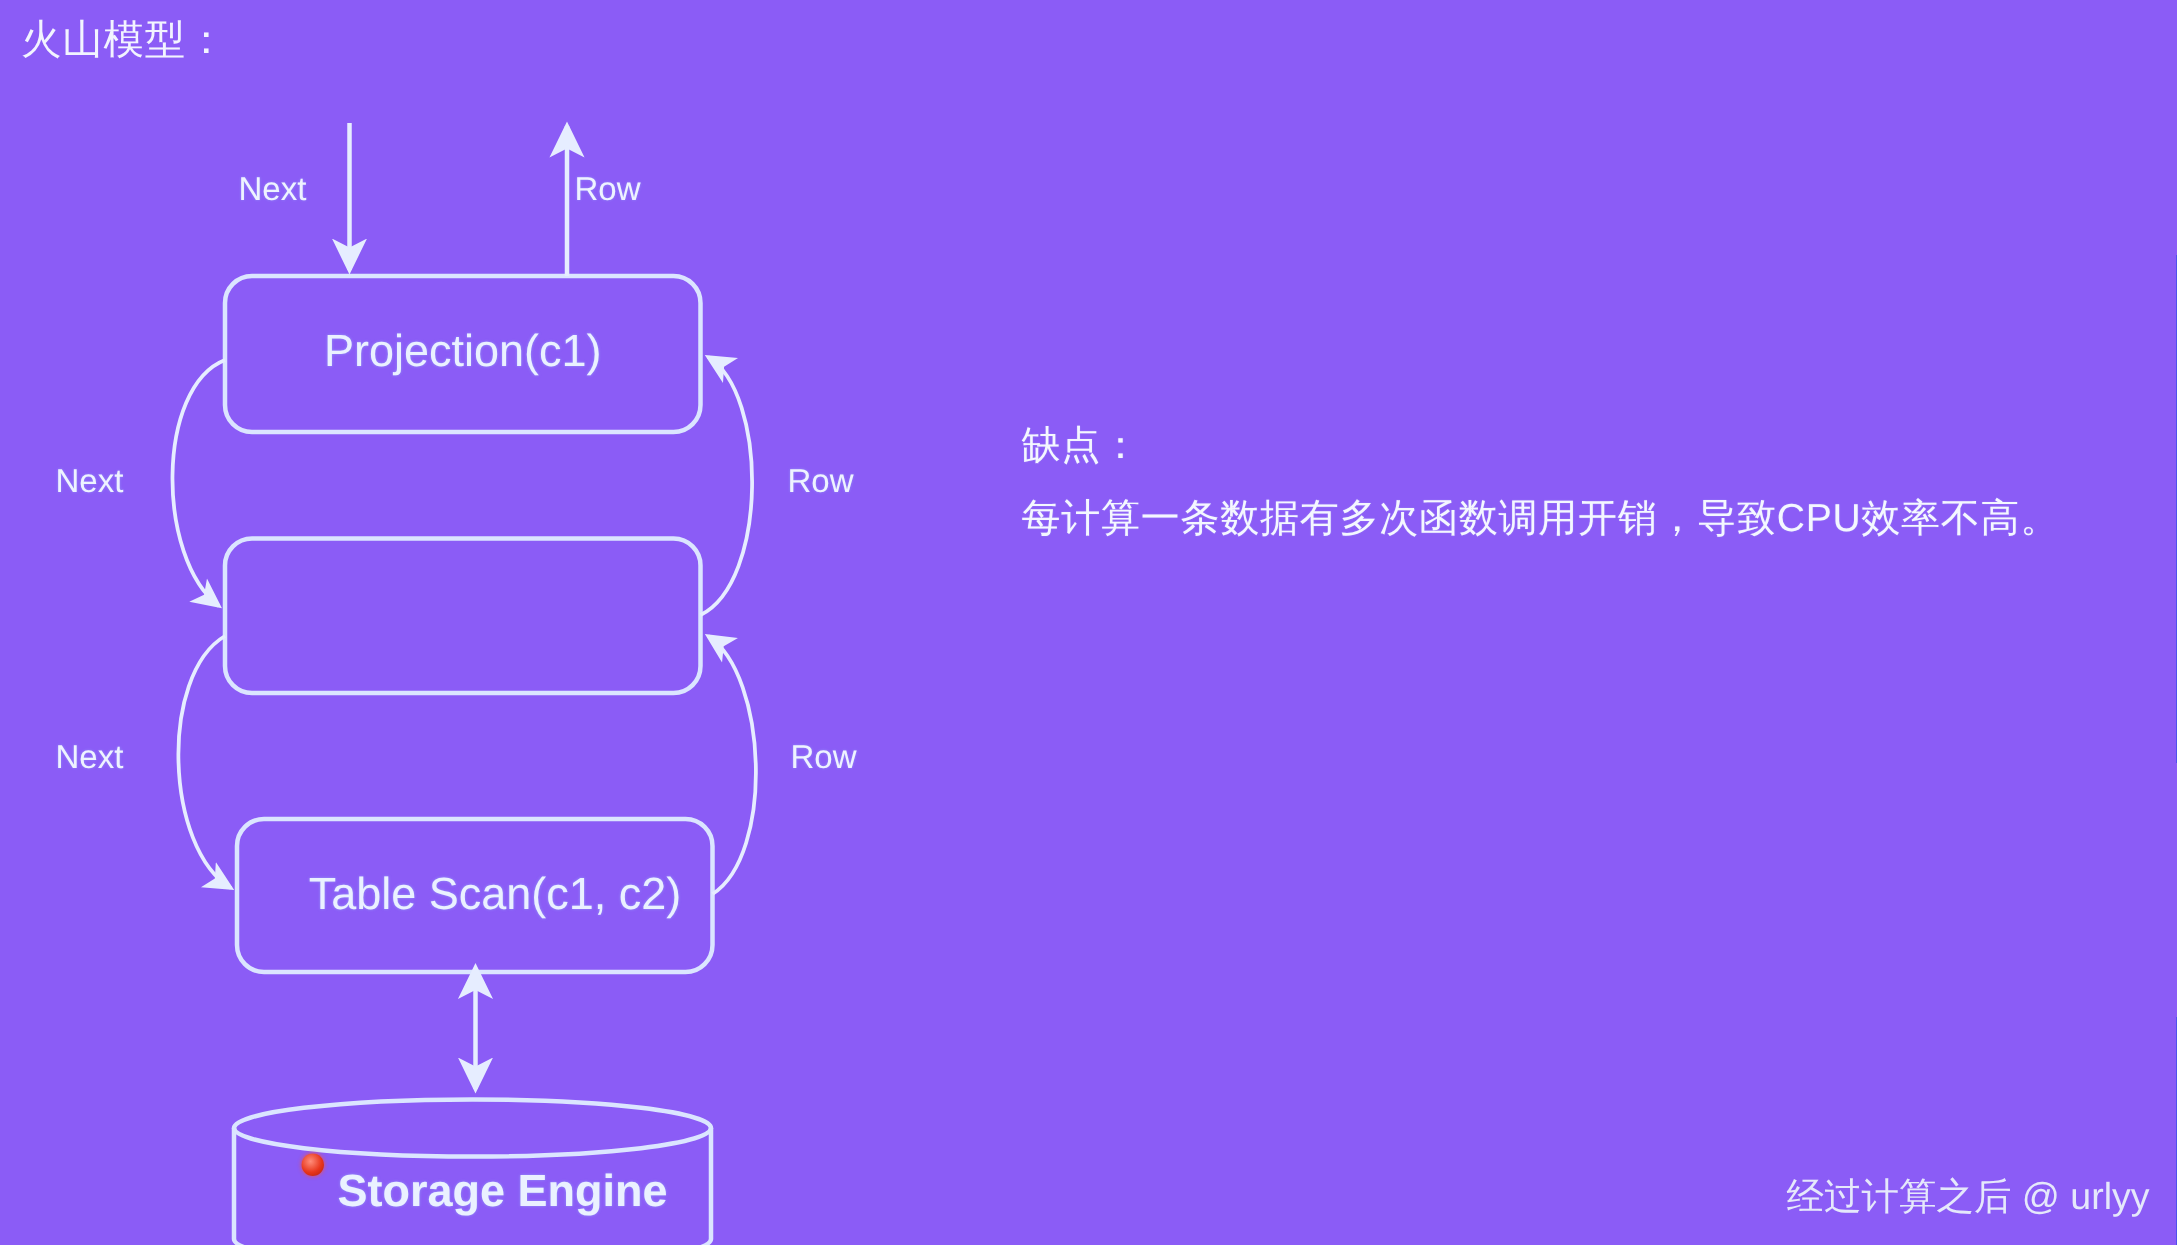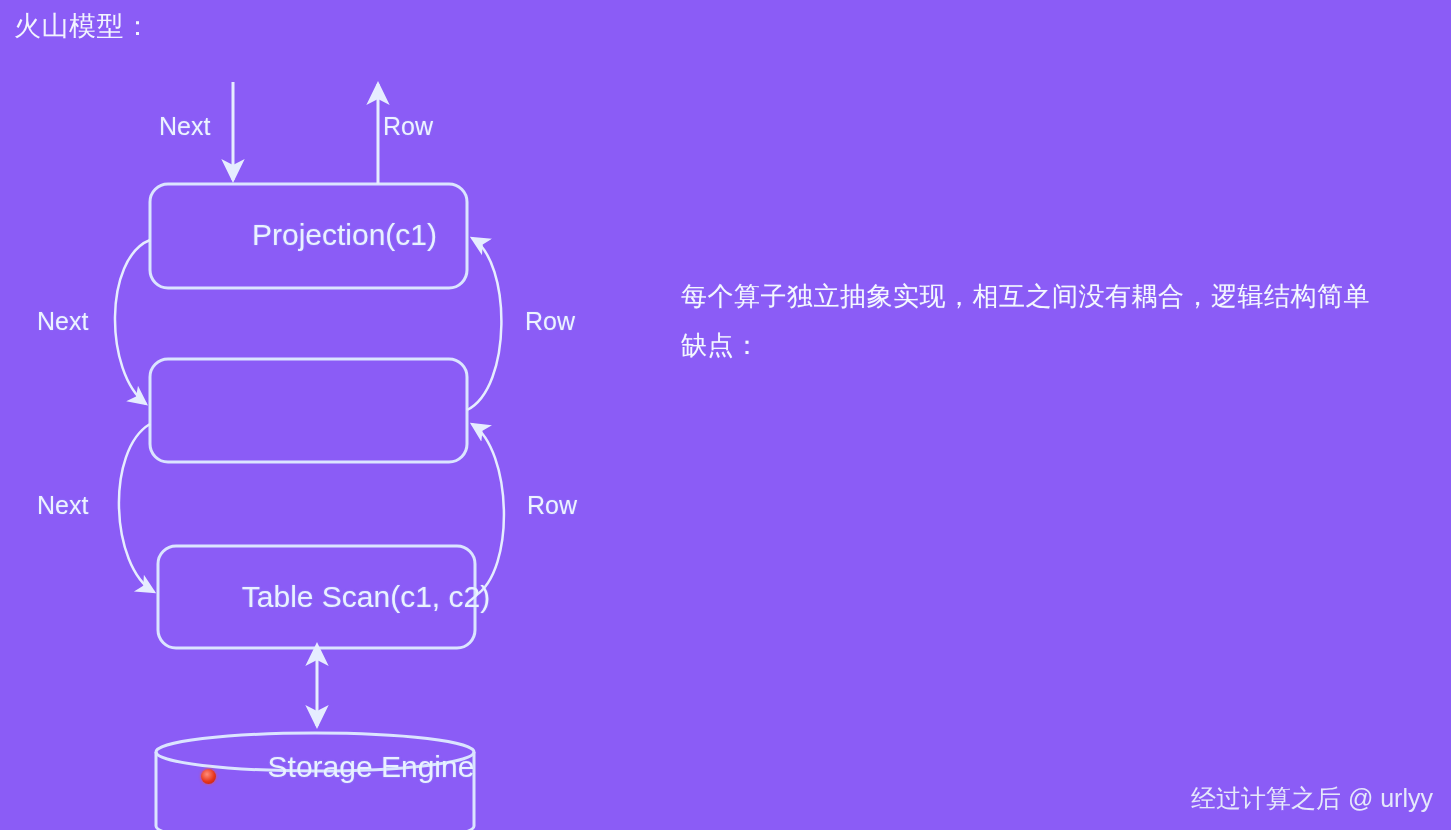--- a/index.html
+++ b/index.html
@@ -40,27 +40,26 @@
   }
 
   .node-label {
     position: absolute;
     color: #eaf1ff;
     font-size: 30px;
     line-height: 30px;
     white-space: nowrap;
     text-align: center;
     text-shadow: 0 0 2px rgba(160,200,255,0.55);
-    padding-left: 36px;
   }
 
   .edge-label {
     position: absolute;
     color: #eef3ff;
-    font-size: 25px;
+    font-size: 22px;
     line-height: 26px;
     white-space: nowrap;
     text-shadow: 0 0 2px rgba(160,200,255,0.45);
   }
 
   
   #cursor-dot {
     position: absolute;
     left: 201px;
     top: 769px;
@@ -154,34 +153,34 @@
 
       <path d="M150,424 C106,450 110,566 154,592" marker-end="url(#arrow-end)"></path>
       <path d="M475,596 C516,570 512,450 472,424" marker-end="url(#arrow-end)"></path>
     </g>
 
     <line x1="317" y1="660" x2="317" y2="726" stroke="#e6edff" stroke-width="3" marker-start="url(#arrow-start)" marker-end="url(#arrow-end)"></line>
   </svg>
 
   <div class="node-label" style="left:150px; top:220px; width:317px;">Projection(c1)</div>
   <div class="node-label" style="left:158px; top:582px; width:344px;">Table Scan(c1, c2)</div>
-  <div class="node-label" style="left:156px; top:752px; width:358px;">Storage Engine</div>
+  <div class="node-label" style="left:156px; top:780px; width:358px;font-weight:bold;">Storage Engine</div>
 
   <div id="cursor-dot"></div>
 
   <div class="edge-label" style="left:159px; top:113px;">Next</div>
   <div class="edge-label" style="left:383px; top:113px;">Row</div>
 
   <div class="edge-label" style="left:37px; top:308px;">Next</div>
   <div class="edge-label" style="left:525px; top:308px;">Row</div>
 
   <div class="edge-label" style="left:37px; top:492px;">Next</div>
   <div class="edge-label" style="left:527px; top:492px;">Row</div>
 
 
   <div id="proscons">
-    <div class="pc-line">每个算子独立抽象实现，相互之间没有耦合，逻辑结构简单</div>
     <div class="pc-line">缺点：</div>
+    <div class="pc-line">每计算一条数据有多次函数调用开销，导致CPU效率不高。</div>
   </div>
 
   <div id="watermark">经过计算之后 @ urlyy</div>
 
 </div>
 
 </body></html>

